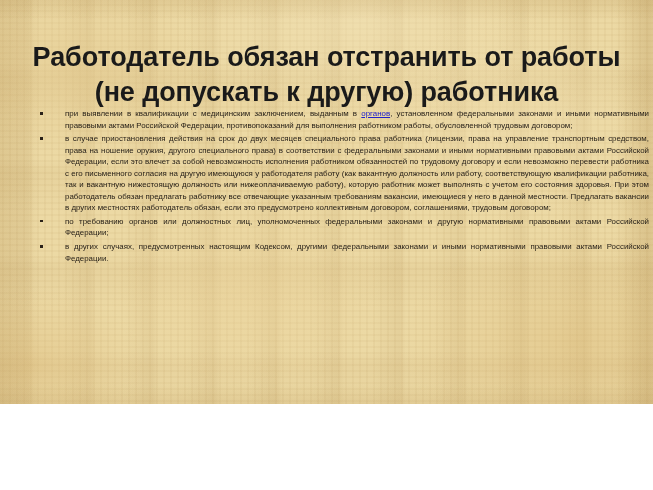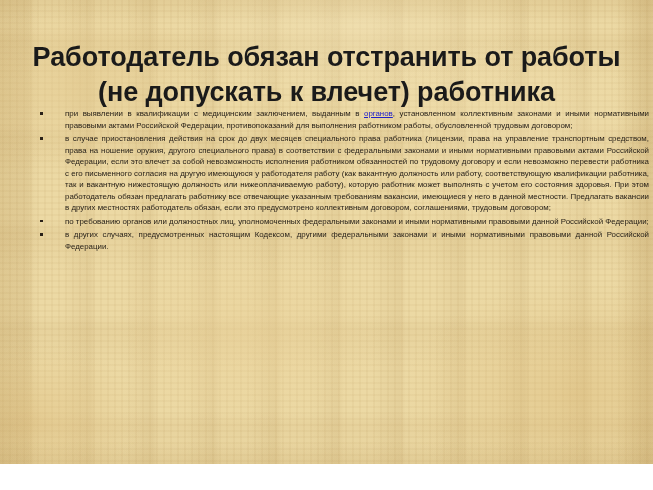--- a/index.html
+++ b/index.html
@@ -9,21 +9,21 @@
   body {
     width: 653px;
     height: 490px;
     overflow: hidden;
     font-family: "Liberation Sans", sans-serif;
   }
 
   .slide {
     position: relative;
     width: 653px;
-    height: 464px;
+    height: 404px;
     box-sizing: border-box;
     overflow: hidden;
     background-color: #ecd9a4;
   }
 
   
   .tex {
     position: absolute;
     inset: 0;
     pointer-events: none;
@@ -140,41 +140,41 @@
 
   <div class="tex tex-vert"></div>
   <div class="tex tex-horz"></div>
   <div class="tex tex-blotch"></div>
   <div class="tex tex-vign"></div>
 
   <div class="content">
 
     <h1 class="title">
       <span class="title-line">Работодатель обязан отстранить от работы</span>
-      <span class="title-line">(не допускать к влечет) работника</span>
+      <span class="title-line">(не допускать к другую) работника</span>
     </h1>
 
     <ul class="body-list">
 
       <li class="bullet-item">
         <span class="bullet-marker"></span>
-        <span class="para-text"><span>при выявлении в квалификации с медицинским заключением, выданным в </span><a class="link" href="#">органов</a><span>, установленном коллективным законами и иными нормативными правовыми актами Российской Федерации, противопоказаний для выполнения работником работы, обусловленной трудовым договором;</span></span>
+        <span class="para-text"><span>при выявлении в квалификации с медицинским заключением, выданным в </span><a class="link" href="#">органов</a><span>, установленном федеральными законами и иными нормативными правовыми актами Российской Федерации, противопоказаний для выполнения работником работы, обусловленной трудовым договором;</span></span>
       </li>
 
       <li class="bullet-item">
         <span class="bullet-marker"></span>
         <span class="para-text">в случае приостановления действия на срок до двух месяцев специального права работника (лицензии, права на управление транспортным средством, права на ношение оружия, другого специального права) в соответствии с федеральными законами и иными нормативными правовыми актами Российской Федерации, если это влечет за собой невозможность исполнения работником обязанностей по трудовому договору и если невозможно перевести работника с его письменного согласия на другую имеющуюся у работодателя работу (как вакантную должность или работу, соответствующую квалификации работника, так и вакантную нижестоящую должность или нижеоплачиваемую работу), которую работник может выполнять с учетом его состояния здоровья. При этом работодатель обязан предлагать работнику все отвечающие указанным требованиям вакансии, имеющиеся у него в данной местности. Предлагать вакансии в других местностях работодатель обязан, если это предусмотрено коллективным договором, соглашениями, трудовым договором;</span>
       </li>
 
       <li class="bullet-item">
         <span class="bullet-marker"></span>
-        <span class="para-text">по требованию органов или должностных лиц, уполномоченных федеральными законами и иными нормативными правовыми данной Российской Федерации;</span>
+        <span class="para-text">по требованию органов или должностных лиц, уполномоченных федеральными законами и другую нормативными правовыми актами Российской Федерации;</span>
       </li>
 
       <li class="bullet-item">
         <span class="bullet-marker"></span>
-        <span class="para-text">в других случаях, предусмотренных настоящим Кодексом, другими федеральными законами и иными нормативными правовыми данной Российской Федерации.</span>
+        <span class="para-text">в других случаях, предусмотренных настоящим Кодексом, другими федеральными законами и иными нормативными правовыми актами Российской Федерации.</span>
       </li>
 
     </ul>
 
   </div>
 </div>
 
 </body></html>

